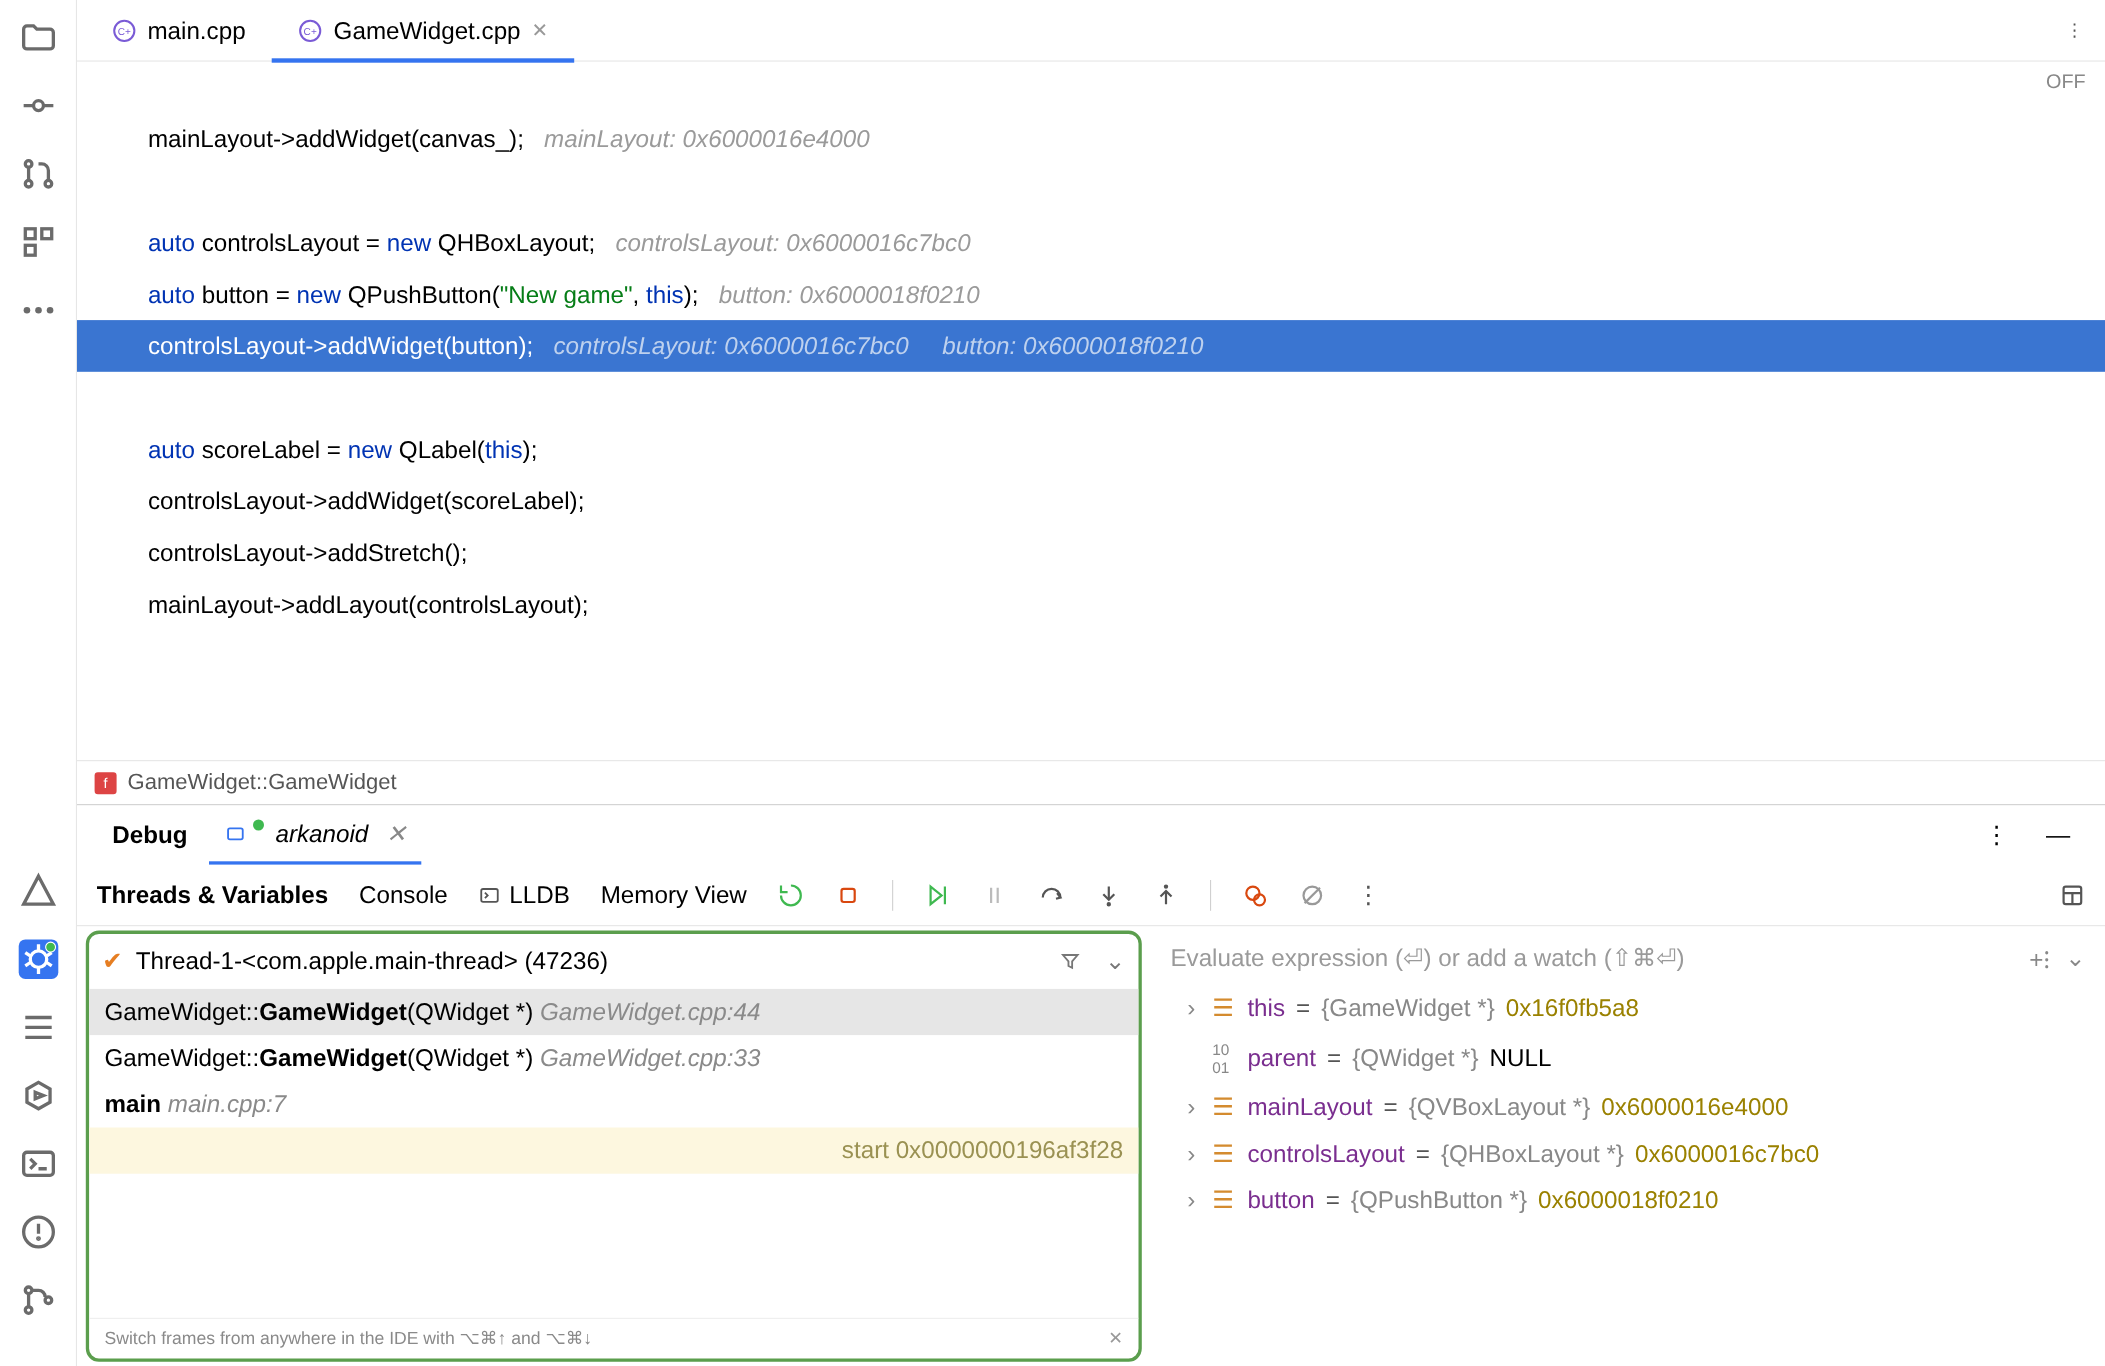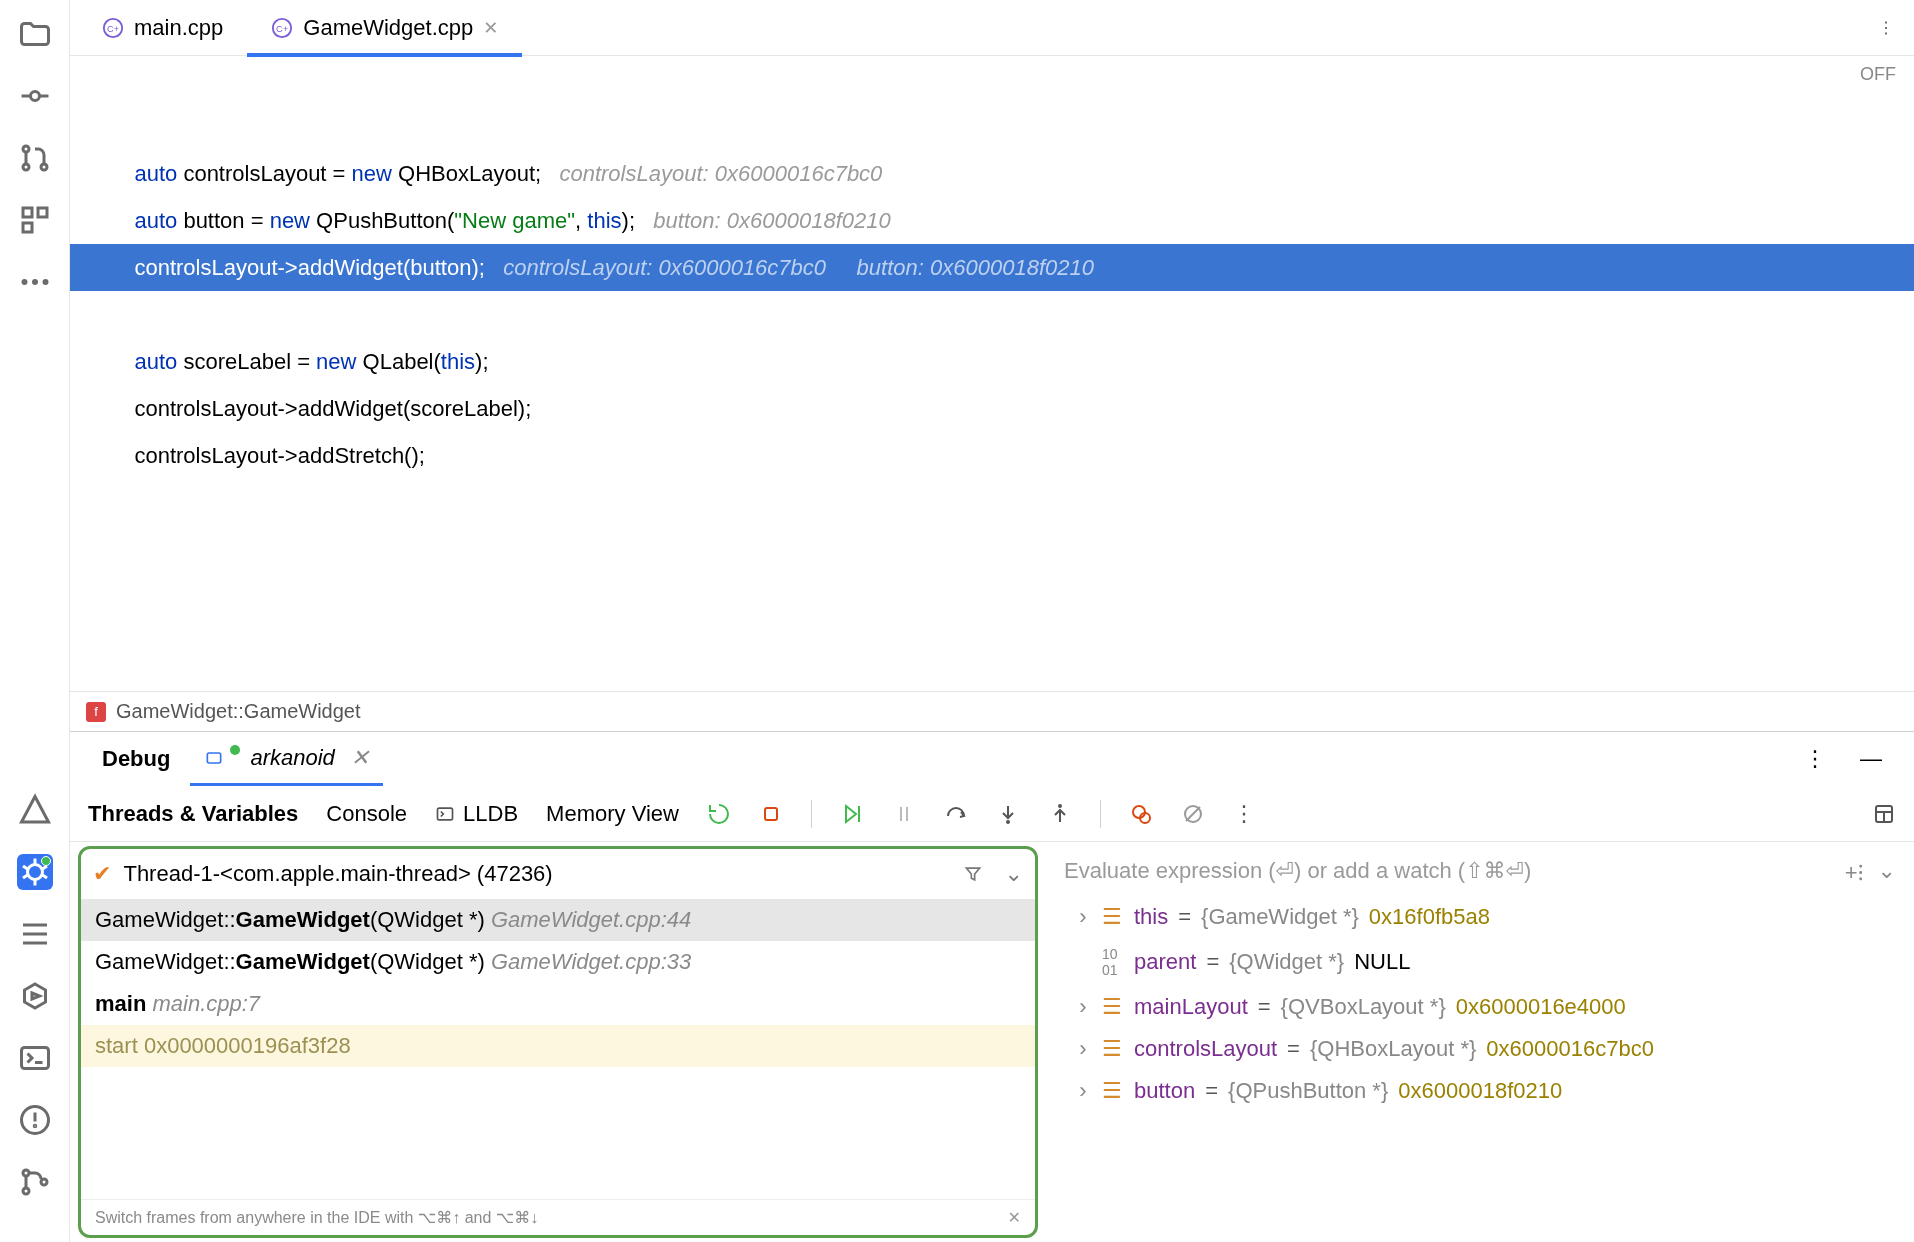--- a/index.html
+++ b/index.html
@@ -42,21 +42,21 @@
   .debug-toolbar { height:56px; display:flex; align-items:center; padding:0 18px; gap:28px; border-bottom:1px solid #e6e6e6; font-size:22px; }
   .debug-toolbar .btn { cursor:pointer; color:#555; display:flex; align-items:center; gap:8px; }
   .vsep { width:1px; height:28px; background:#d0d0d0; }
   .debug-body { flex:1; display:flex; min-height:400px; }
   .frames { flex: 0 0 960px; display:flex; flex-direction:column; border:3px solid #5b9e4d; border-radius:12px; margin:4px 8px 4px 8px; overflow:hidden; }
   .thread-row { height:50px; display:flex; align-items:center; padding:0 12px; gap:12px; font-size:22px; }
   .chk { color:#e67e22; font-size:22px; }
   .thread-row .spacer { flex:1; }
   .frame { padding:8px 14px; font-size:22px; cursor:pointer; }
   .frame.sel { background:#e6e6e6; }
-  .frame.lib { background:#fdf7df; color:#9a9152; }
+  .frame.lib { background:#fdf7df; color:#9a9152;text-align:right; }
   .frame .b { font-weight:600; }
   .frame .loc { color:#8a8a8a; font-style:italic; }
   .frames .filler { flex:1; }
   .frames .tip { padding:8px 14px; font-size:16px; color:#8a8a8a; border-top:1px solid #eee; display:flex; align-items:center; }
   .frames .tip .x { margin-left:auto; color:#999; cursor:pointer; }
   .vars { flex:1; display:flex; flex-direction:column; padding:4px 8px; }
   .eval-row { height:50px; display:flex; align-items:center; padding:0 10px; gap:14px; font-size:22px; color:#9a9a9a; font-family:"JetBrains Mono",monospace; }
   .eval-row .spacer { flex:1; }
   .var { padding:8px 4px 8px 20px; font-size:22px; display:flex; align-items:center; gap:10px; font-family:"JetBrains Mono",monospace; }
   .var .exp { color:#888; width:18px; text-align:center; cursor:pointer; }
@@ -178,28 +178,30 @@
       <span class="close">✕</span>
     </div>
     <div class="spacer"></div>
     <div class="more">⋮</div>
   </div>
 
   <div class="editor">
     <div class="off-badge">OFF</div>
     <div class="code-area" id="code">
         <div class="line"></div>
+        <div class="line"><span>    mainLayout-&gt;addWidget(canvas_);   </span><span class="hint">mainLayout: 0x6000016e4000</span></div>
         <div class="line"></div>
         <div class="line"><span>    </span><span class="kw">auto</span><span> controlsLayout = </span><span class="kw">new</span><span> QHBoxLayout;   </span><span class="hint">controlsLayout: 0x6000016c7bc0</span></div>
         <div class="line"><span>    </span><span class="kw">auto</span><span> button = </span><span class="kw">new</span><span> QPushButton(</span><span class="str">"New game"</span><span>, </span><span class="kw">this</span><span>);   </span><span class="hint">button: 0x6000018f0210</span></div>
         <div class="line hi"><span>    controlsLayout-&gt;addWidget(button);   </span><span class="hint">controlsLayout: 0x6000016c7bc0     button: 0x6000018f0210</span></div>
         <div class="line"></div>
         <div class="line"><span>    </span><span class="kw">auto</span><span> scoreLabel = </span><span class="kw">new</span><span> QLabel(</span><span class="kw">this</span><span>);</span></div>
         <div class="line"><span>    controlsLayout-&gt;addWidget(scoreLabel);</span></div>
         <div class="line"><span>    controlsLayout-&gt;addStretch();</span></div>
+        <div class="line"><span>    mainLayout-&gt;addLayout(controlsLayout);</span></div>
         <div class="line"></div>
       </div>
   </div>
 
   <div class="breadcrumb">
     <span class="bc-ic">f</span>
     <span>GameWidget::GameWidget</span>
   </div>
 
   <div class="debug-panel">

